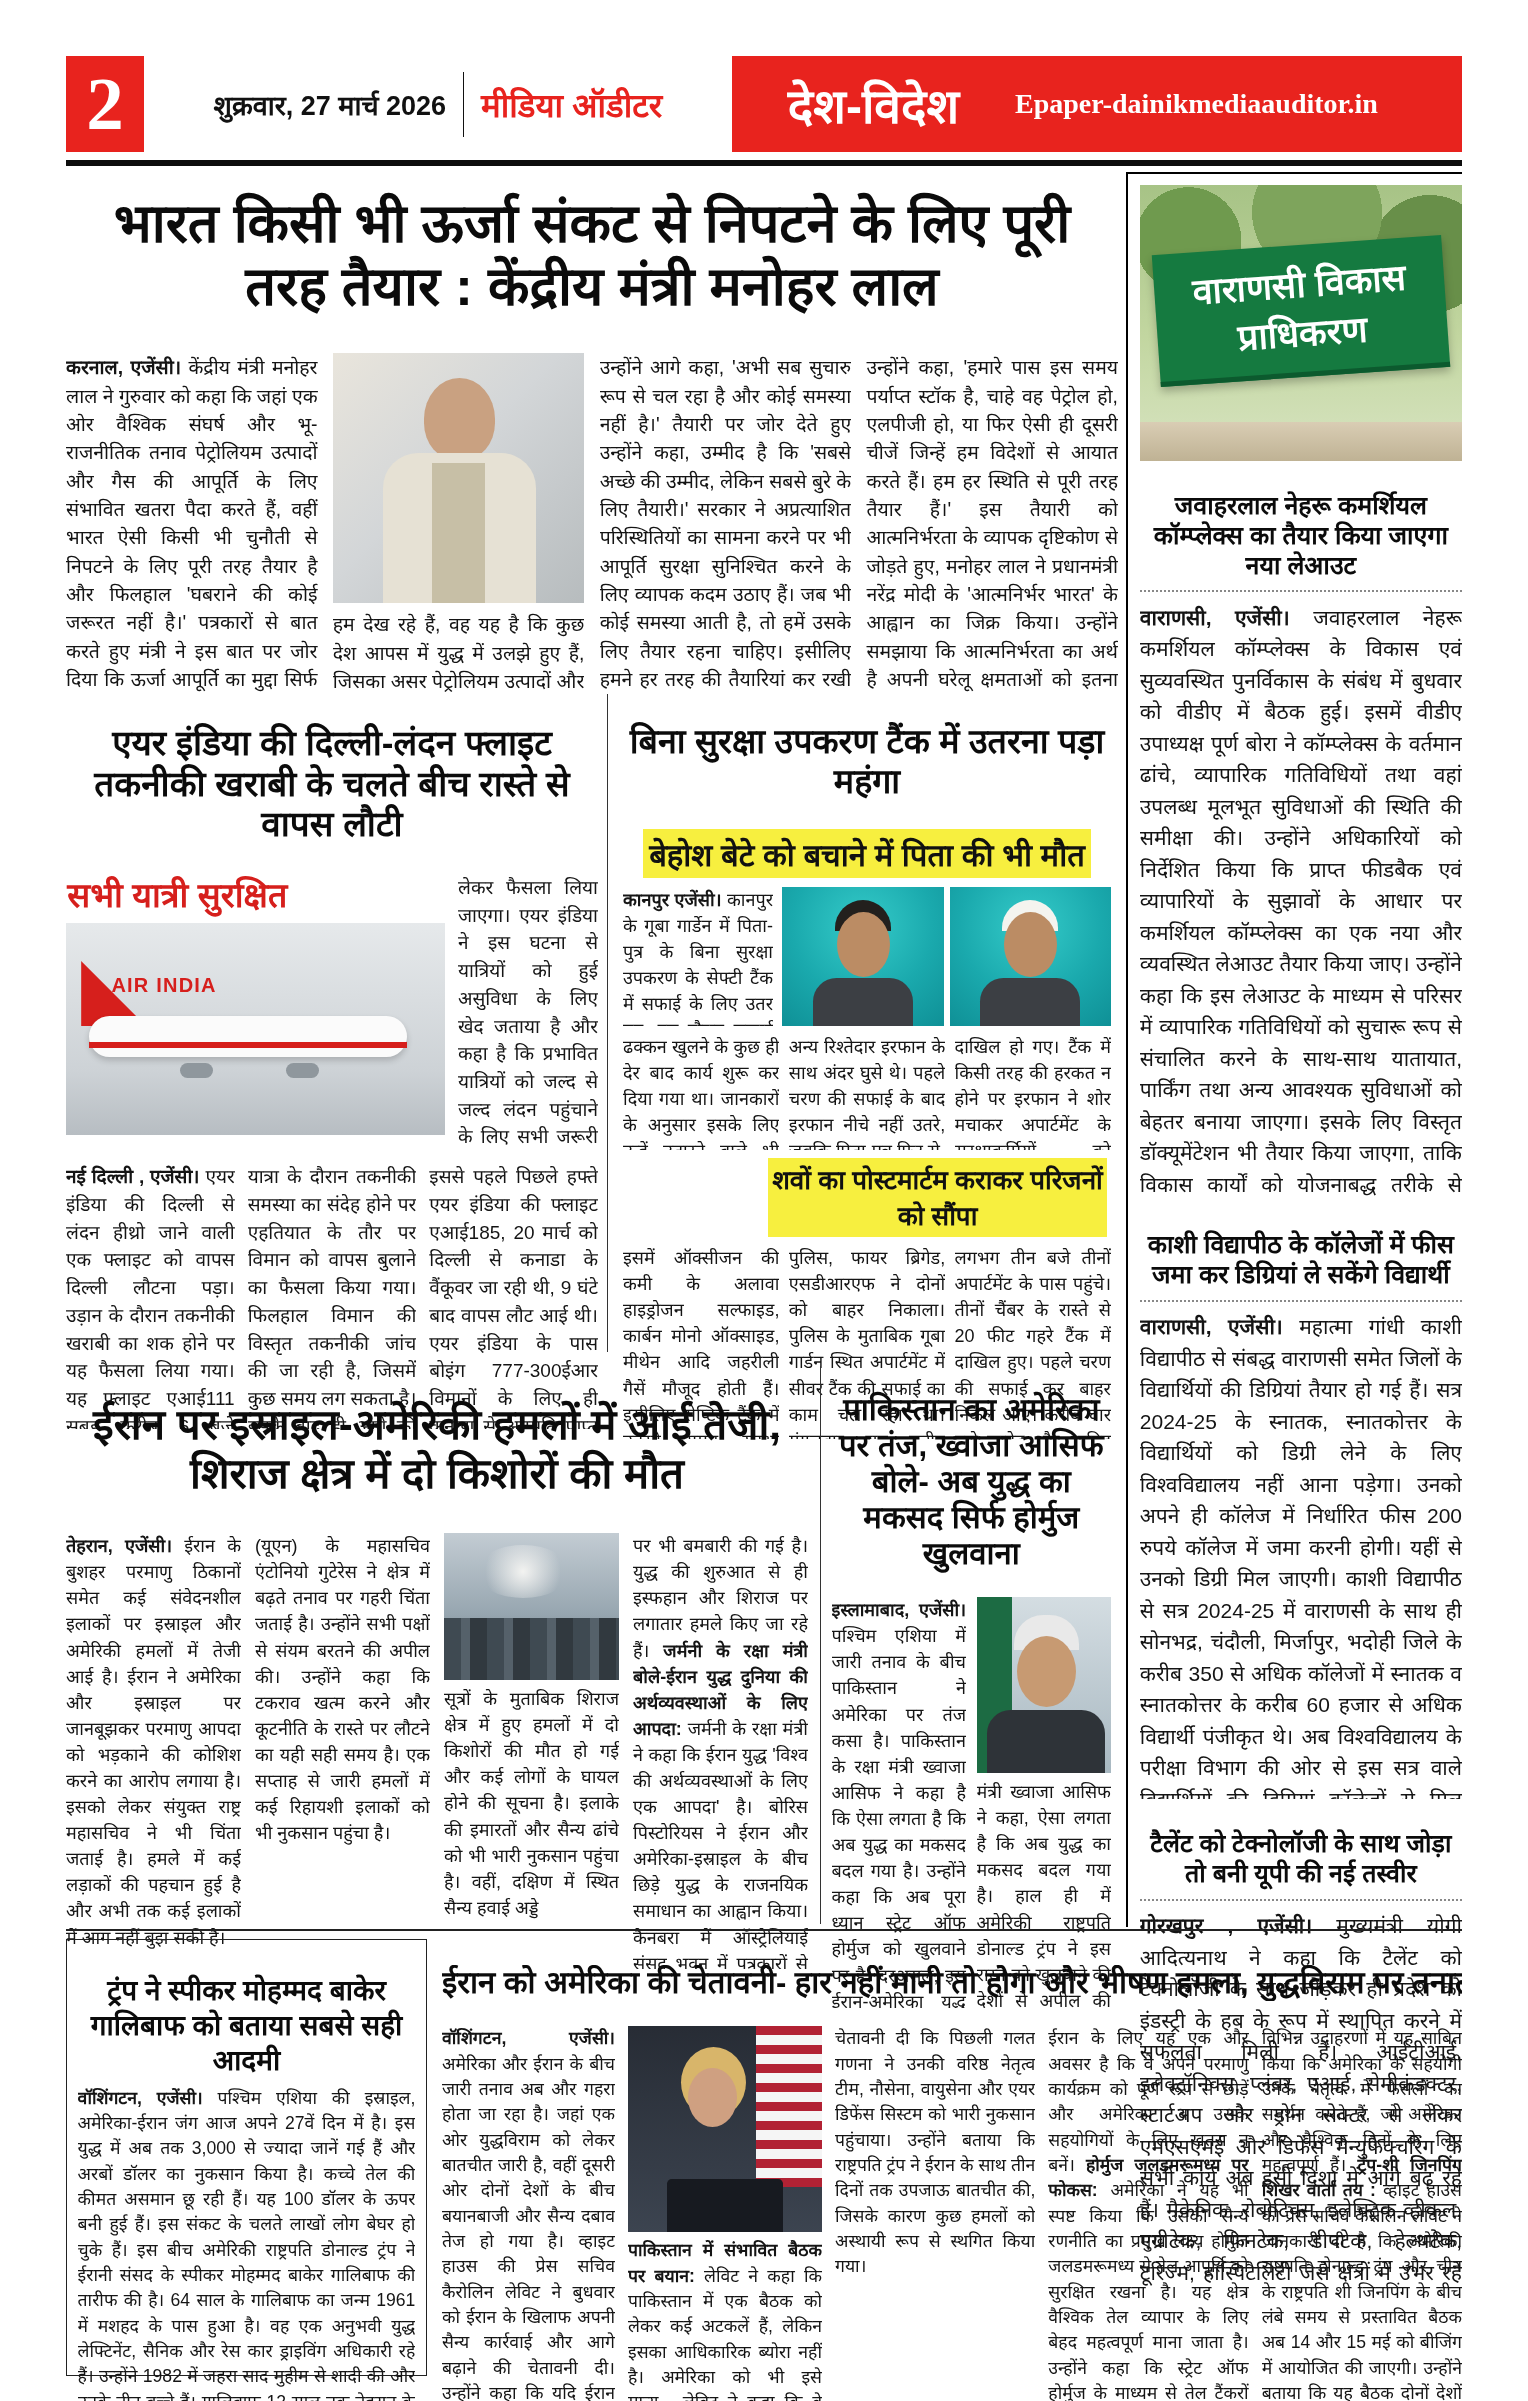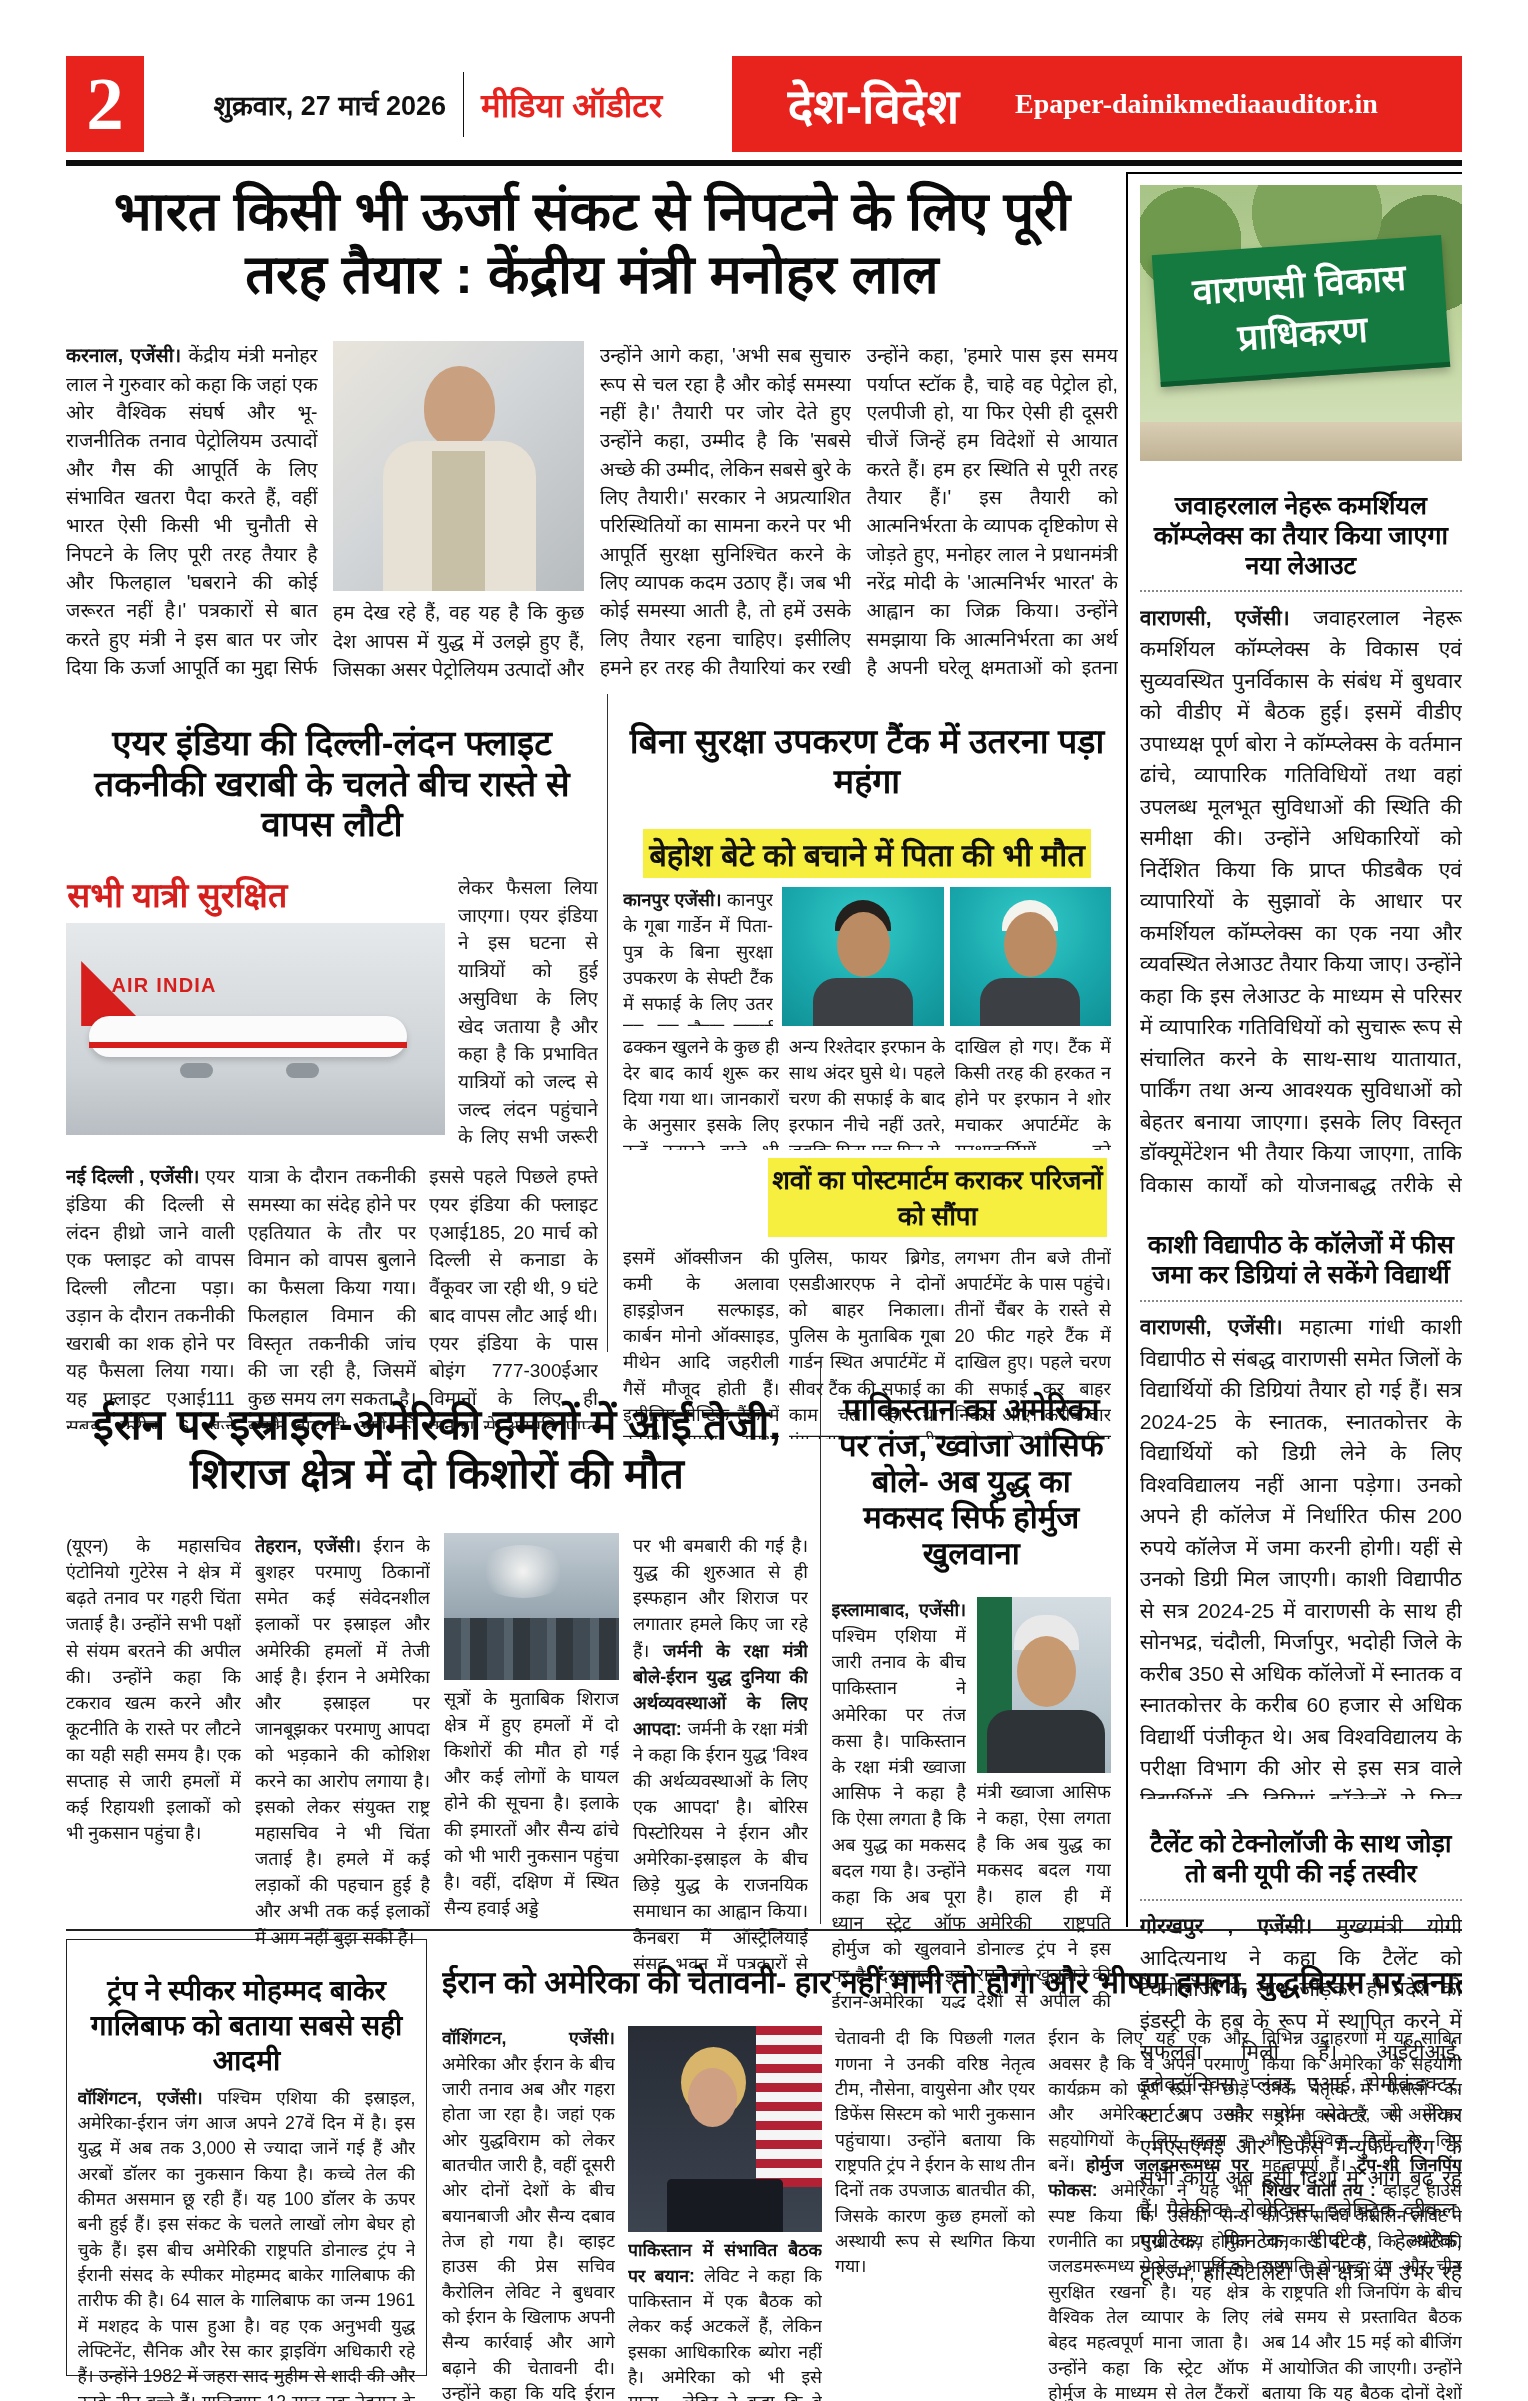--- a/index.html
+++ b/index.html
@@ -19,21 +19,21 @@
   .hl{font-weight:900;color:#0b0b0b;text-align:center;line-height:1.16;}
   .cols{display:flex;}
   .col{flex:1;overflow:hidden;text-align:justify;}
   .col p{margin:0;font-size:19.4px;line-height:1.46;color:#141414;}
   .dl{font-weight:bold;}
   .bold{font-weight:bold;}
   .ph{position:relative;overflow:hidden;background:#d8dbdd;}
   
   .lead{position:absolute;left:66px;top:172px;width:1052px;height:515px;}
   .kicker{margin:0 auto;width:920px;height:27px;background:#e8231e;color:#fff;font-size:19px;font-weight:bold;display:flex;align-items:center;justify-content:center;}
-  .lead .hl{font-size:54px;margin-top:8px;}
+  .lead .hl{font-size:54px;margin-top:20px;}
   .lead .cols{gap:15.3px;margin-top:9.4px;height:341px;}
   .minister{height:250px;margin-bottom:7px;background:linear-gradient(135deg,#e9e5dc 0%,#d3d6d8 45%,#b7bcbe 100%);}
   .minister .head{position:absolute;left:50%;top:10%;width:71px;height:82px;margin-left:-35px;border-radius:50% 50% 45% 45%;background:#c9a181;}
   .minister .body{position:absolute;left:50%;top:40%;width:153px;height:60%;margin-left:-76px;border-radius:35px 35px 0 0;background:#e6e1d4;}
   .minister .scarf{position:absolute;left:50%;top:44%;width:53px;height:56%;margin-left:-26.4px;background:#c7bfa6;}
   
   .sidebar{position:absolute;left:1126px;top:172px;width:336px;height:1755px;border-left:2.9px solid #000;border-top:2.9px solid #000;padding:10.6px 0 0 11.8px;box-sizing:border-box;}
   .sidebar .shl{font-size:25px;font-weight:900;text-align:center;line-height:1.2;padding:8.2px 2.4px 10.6px 2.4px;border-bottom:2.9px dotted #888;margin-bottom:9.4px;color:#0b0b0b;}
   .sidebar .sbody{text-align:justify;overflow:hidden;}
   .sidebar .sbody p{margin:0;font-size:21px;line-height:1.5;color:#141414;}
@@ -240,25 +240,25 @@
       <div class="col">
           <p>लगभग तीन बजे तीनों अपार्टमेंट के पास पहुंचे। तीनों चैंबर के रास्ते से 20 फीट गहरे टैंक में दाखिल हुए। पहले चरण की सफाई कर बाहर निकल आए। करीब चार बजे जावेद और आबिद फिर से टैंक में घुसे।</p>
         </div>
     </div>
   </section>
 
   <section class="iran">
     <h2 class="hl">ईरान पर इस्राइल-अमेरिकी हमलों में आई तेजी, शिराज क्षेत्र में दो किशोरों की मौत</h2>
     <div class="cols">
       <div class="col">
+        <p><span class="dl">तेहरान, एजेंसी।</span><span> ईरान के बुशहर परमाणु ठिकानों समेत कई संवेदनशील इलाकों पर इस्राइल और अमेरिकी हमलों में तेजी आई है। ईरान ने अमेरिका और इस्राइल पर जानबूझकर परमाणु आपदा को भड़काने की कोशिश करने का आरोप लगाया है। इसको लेकर संयुक्त राष्ट्र महासचिव ने भी चिंता जताई है। हमले में कई लड़ाकों की पहचान हुई है और अभी तक कई इलाकों में आग नहीं बुझ सकी है।</span></p>
+      </div>
+      <div class="col">
           <p>(यूएन) के महासचिव एंटोनियो गुटेरेस ने क्षेत्र में बढ़ते तनाव पर गहरी चिंता जताई है। उन्होंने सभी पक्षों से संयम बरतने की अपील की। उन्होंने कहा कि टकराव खत्म करने और कूटनीति के रास्ते पर लौटने का यही सही समय है। एक सप्ताह से जारी हमलों में कई रिहायशी इलाकों को भी नुकसान पहुंचा है।</p>
         </div>
-      <div class="col">
-        <p><span class="dl">तेहरान, एजेंसी।</span><span> ईरान के बुशहर परमाणु ठिकानों समेत कई संवेदनशील इलाकों पर इस्राइल और अमेरिकी हमलों में तेजी आई है। ईरान ने अमेरिका और इस्राइल पर जानबूझकर परमाणु आपदा को भड़काने की कोशिश करने का आरोप लगाया है। इसको लेकर संयुक्त राष्ट्र महासचिव ने भी चिंता जताई है। हमले में कई लड़ाकों की पहचान हुई है और अभी तक कई इलाकों में आग नहीं बुझ सकी है।</span></p>
-      </div>
       <div class="col">
         <div class="ph city">
           <div class="smoke"></div>
           <div class="sky"></div>
         </div>
         <p>सूत्रों के मुताबिक शिराज क्षेत्र में हुए हमलों में दो किशोरों की मौत हो गई और कई लोगों के घायल होने की सूचना है। इलाके की इमारतों और सैन्य ढांचे को भी भारी नुकसान पहुंचा है। वहीं, दक्षिण में स्थित सैन्य हवाई अड्डे</p>
       </div>
       <div class="col">
         <p><span>पर भी बमबारी की गई है। युद्ध की शुरुआत से ही इस्फहान और शिराज पर लगातार हमले किए जा रहे हैं।</span> <span class="bold">जर्मनी के रक्षा मंत्री बोले-ईरान युद्ध दुनिया की अर्थव्यवस्थाओं के लिए आपदा:</span><span> जर्मनी के रक्षा मंत्री ने कहा कि ईरान युद्ध 'विश्व की अर्थव्यवस्थाओं के लिए एक आपदा' है। बोरिस पिस्टोरियस ने ईरान और अमेरिका-इस्राइल के बीच छिड़े युद्ध के राजनयिक समाधान का आह्वान किया। कैनबरा में ऑस्ट्रेलियाई संसद भवन में पत्रकारों से बात करते हुए पिस्टोरियस ने कहा कि जर्मनी चाहता है कि शांति स्थापित करने में मदद करने के लिए वह तैयार है।</span></p>
       </div>

